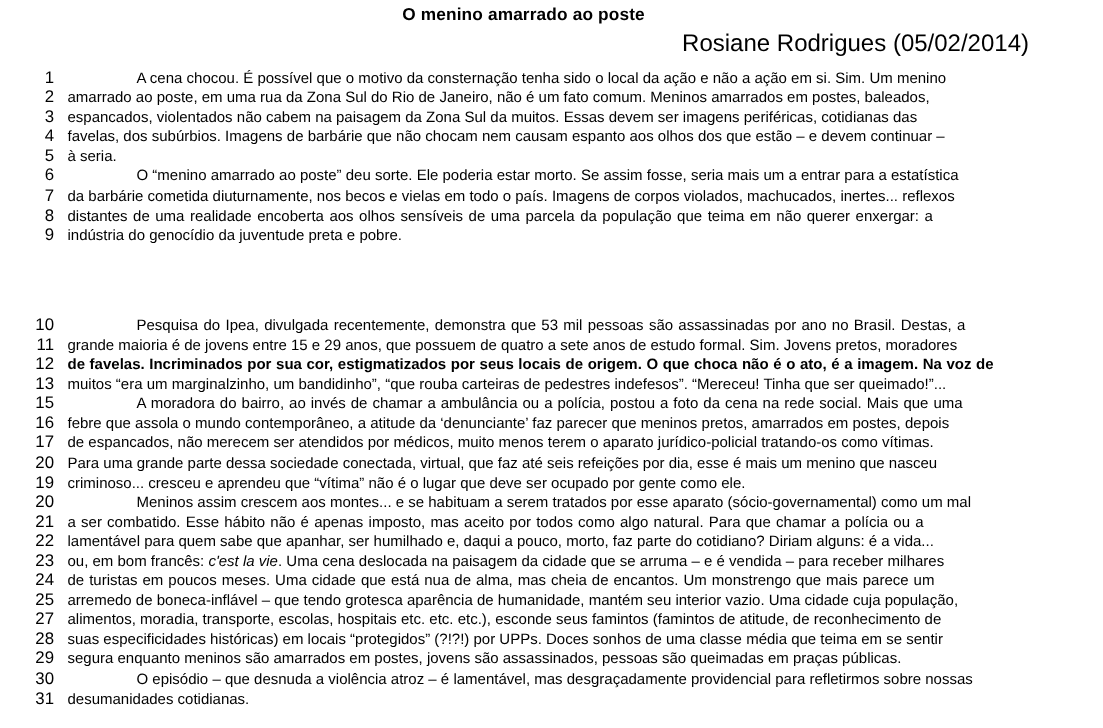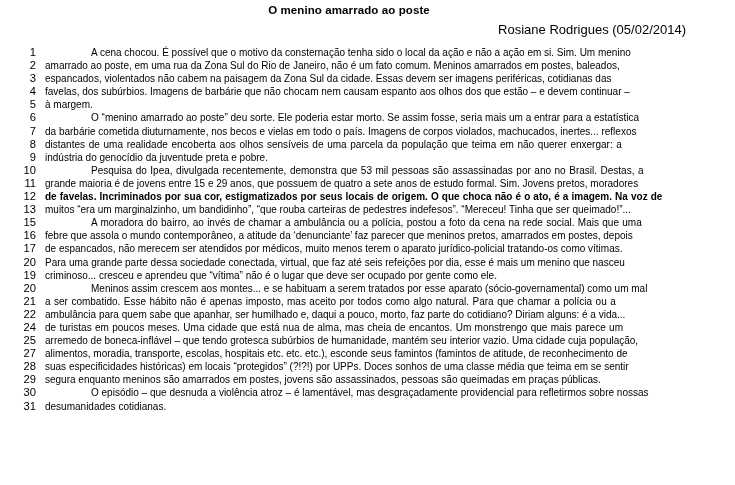--- a/index.html
+++ b/index.html
@@ -34,21 +34,21 @@
     font-weight: bold;
     letter-spacing: 0.1px;
     line-height: 14px;
   }
 
   .byline {
     margin: 0;
     padding-top: 6px;
     padding-right: 12px;
     text-align: right;
-    font-size: 13px;
+    font-size: 16px;
     font-weight: normal;
     line-height: 14px;
   }
 
   
   .text-block {
     margin: 0;
     padding-top: 9px;
     padding-left: 0;
   }
@@ -110,49 +110,49 @@
       <div class="line">
         <span class="line-no">1</span>
         <span class="line-text"><span class="indent"></span>A cena chocou. É possível que o motivo da consternação tenha sido o local da ação e não a ação em si. Sim. Um menino</span>
       </div>
       <div class="line">
         <span class="line-no">2</span>
         <span class="line-text">amarrado ao poste, em uma rua da Zona Sul do Rio de Janeiro, não é um fato comum. Meninos amarrados em postes, baleados,</span>
       </div>
       <div class="line">
         <span class="line-no">3</span>
-        <span class="line-text">espancados, violentados não cabem na paisagem da Zona Sul da cidade. Essas devem ser imagens periféricas, cotidianas das</span>
+        <span class="line-text">espancados, violentados não cabem na paisagem da Zona Sul da muitos. Essas devem ser imagens periféricas, cotidianas das</span>
       </div>
       <div class="line">
         <span class="line-no">4</span>
         <span class="line-text">favelas, dos subúrbios. Imagens de barbárie que não chocam nem causam espanto aos olhos dos que estão – e devem continuar –</span>
       </div>
       <div class="line">
         <span class="line-no">5</span>
-        <span class="line-text">à margem.</span>
+        <span class="line-text">à seria.</span>
       </div>
       <div class="line">
         <span class="line-no">6</span>
         <span class="line-text"><span class="indent"></span>O “menino amarrado ao poste” deu sorte. Ele poderia estar morto. Se assim fosse, seria mais um a entrar para a estatística</span>
       </div>
       <div class="line">
         <span class="line-no">7</span>
         <span class="line-text">da barbárie cometida diuturnamente, nos becos e vielas em todo o país. Imagens de corpos violados, machucados, inertes... reflexos</span>
       </div>
       <div class="line">
         <span class="line-no">8</span>
         <span class="line-text j" style="word-spacing: 0.9px;">distantes de uma realidade encoberta aos olhos sensíveis de uma parcela da população que teima em não querer enxergar: a</span>
       </div>
       <div class="line">
         <span class="line-no">9</span>
         <span class="line-text">indústria do genocídio da juventude preta e pobre.</span>
       </div>
       <div class="line">
         <span class="line-no">10</span>
-        <span class="line-text j" style="word-spacing: 0.75px;"><span class="indent"></span>Pesquisa do Ipea, divulgada recentemente, demonstra que 53 mil pessoas são assassinadas por ano no Brasil. Destas, a</span>
+        <span class="line-text j" style="word-spacing: 0.75px; margin-top: 47px;"><span class="indent"></span>Pesquisa do Ipea, divulgada recentemente, demonstra que 53 mil pessoas são assassinadas por ano no Brasil. Destas, a</span>
       </div>
       <div class="line">
         <span class="line-no">11</span>
         <span class="line-text">grande maioria é de jovens entre 15 e 29 anos, que possuem de quatro a sete anos de estudo formal. Sim. Jovens pretos, moradores</span>
       </div>
       <div class="line">
         <span class="line-no">12</span>
         <span class="line-text j" style="word-spacing: 0.3px; font-weight: bold;">de favelas. Incriminados por sua cor, estigmatizados por seus locais de origem. O que choca não é o ato, é a imagem. Na voz de</span>
       </div>
       <div class="line">
@@ -182,29 +182,33 @@
       <div class="line">
         <span class="line-no">20</span>
         <span class="line-text"><span class="indent"></span>Meninos assim crescem aos montes... e se habituam a serem tratados por esse aparato (sócio-governamental) como um mal</span>
       </div>
       <div class="line">
         <span class="line-no">21</span>
         <span class="line-text j" style="word-spacing: 0.7px;">a ser combatido. Esse hábito não é apenas imposto, mas aceito por todos como algo natural. Para que chamar a polícia ou a</span>
       </div>
       <div class="line">
         <span class="line-no">22</span>
-        <span class="line-text">ambulância para quem sabe que apanhar, ser humilhado e, daqui a pouco, morto, faz parte do cotidiano? Diriam alguns: é a vida...</span>
+        <span class="line-text">lamentável para quem sabe que apanhar, ser humilhado e, daqui a pouco, morto, faz parte do cotidiano? Diriam alguns: é a vida...</span>
+      </div>
+      <div class="line">
+        <span class="line-no">23</span>
+        <span class="line-text">ou, em bom francês: <i class="ital">c'est la vie</i>. Uma cena deslocada na paisagem da cidade que se arruma – e é vendida – para receber milhares</span>
       </div>
       <div class="line">
         <span class="line-no">24</span>
         <span class="line-text j" style="word-spacing: 0.55px;">de turistas em poucos meses. Uma cidade que está nua de alma, mas cheia de encantos. Um monstrengo que mais parece um</span>
       </div>
       <div class="line">
         <span class="line-no">25</span>
-        <span class="line-text">arremedo de boneca-inflável – que tendo grotesca subúrbios de humanidade, mantém seu interior vazio. Uma cidade cuja população,</span>
+        <span class="line-text">arremedo de boneca-inflável – que tendo grotesca aparência de humanidade, mantém seu interior vazio. Uma cidade cuja população,</span>
       </div>
       <div class="line">
         <span class="line-no">27</span>
         <span class="line-text">alimentos, moradia, transporte, escolas, hospitais etc. etc. etc.), esconde seus famintos (famintos de atitude, de reconhecimento de</span>
       </div>
       <div class="line">
         <span class="line-no">28</span>
         <span class="line-text">suas especificidades históricas) em locais “protegidos” (?!?!) por UPPs. Doces sonhos de uma classe média que teima em se sentir</span>
       </div>
       <div class="line">

